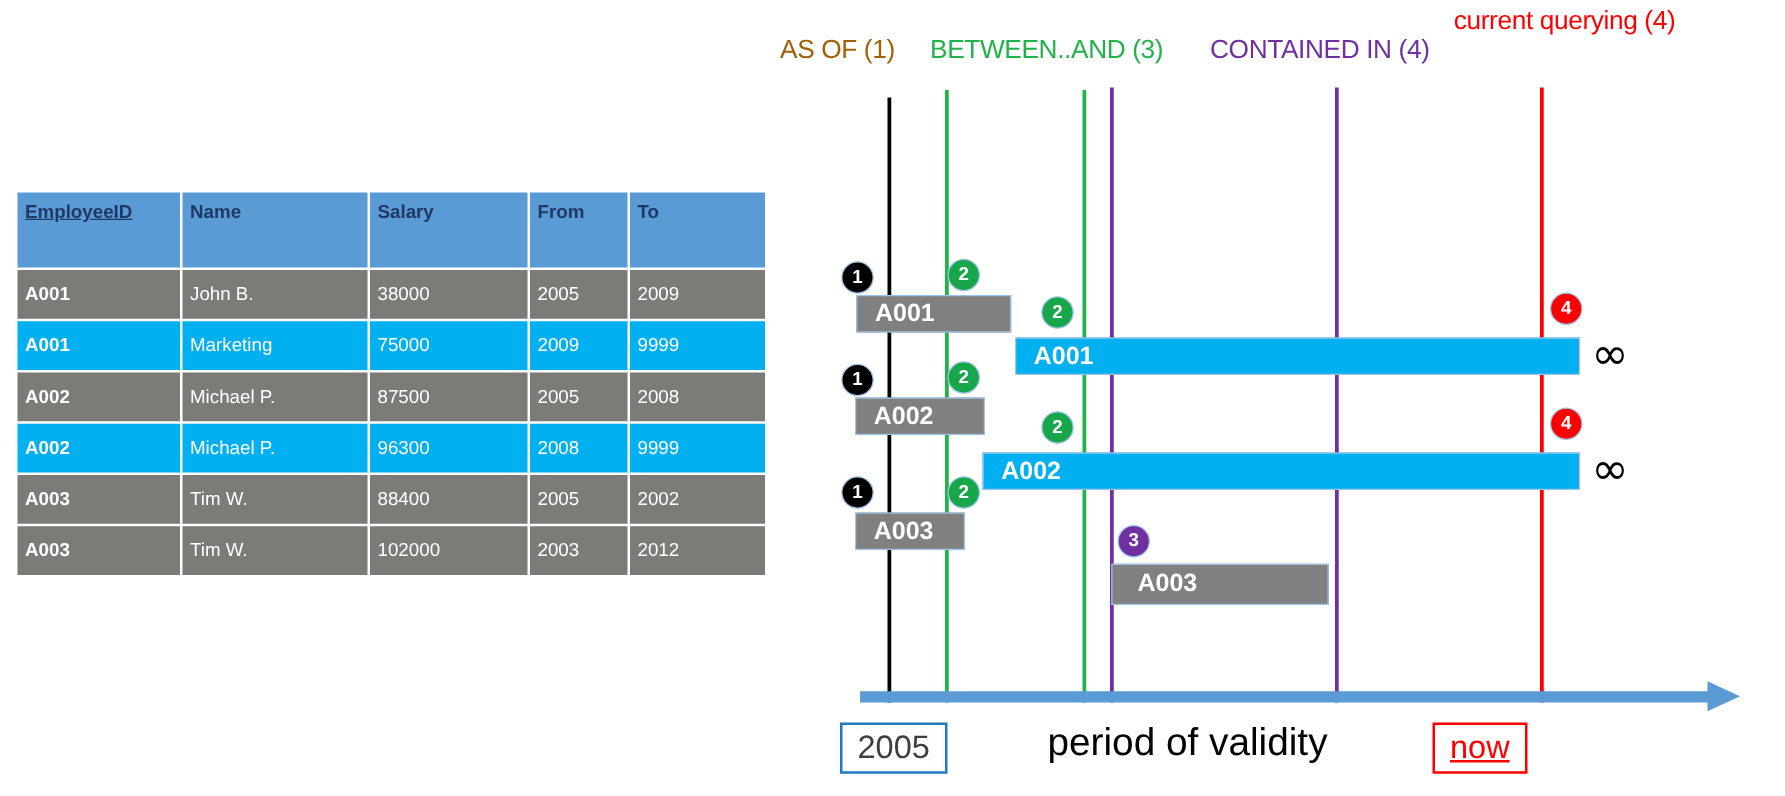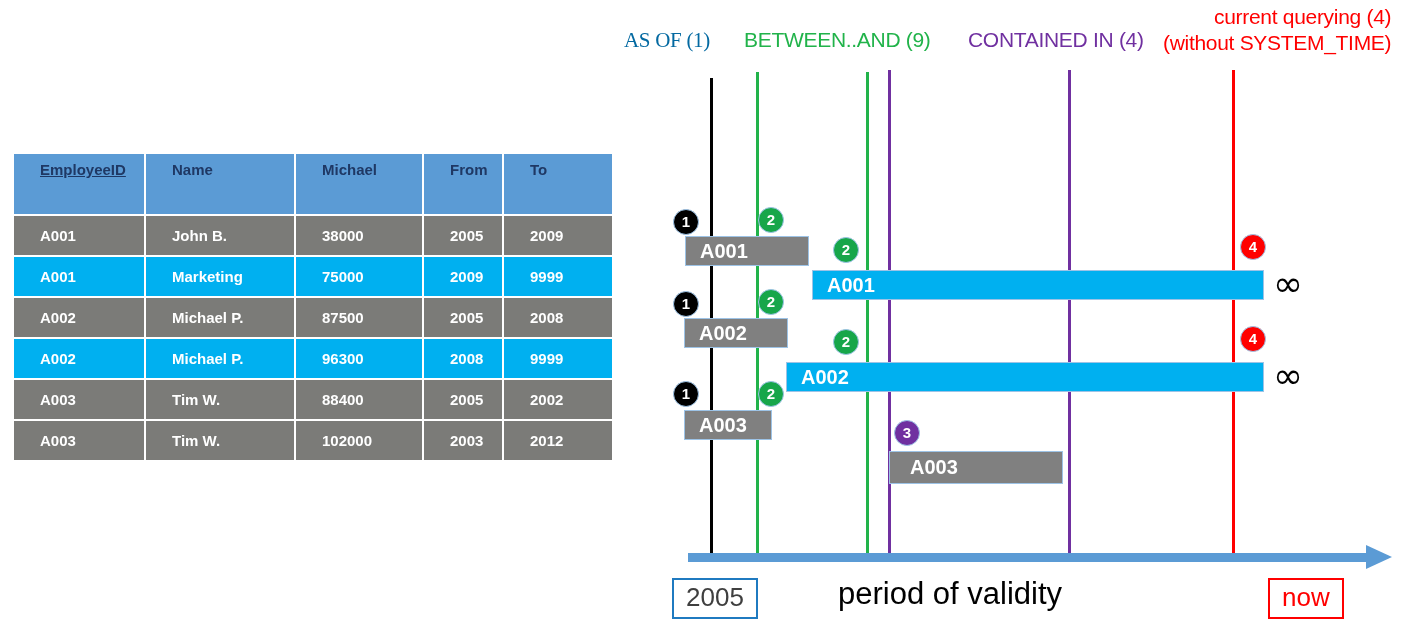--- a/index.html
+++ b/index.html
@@ -19,64 +19,64 @@
   #emp-table {
     position: absolute;
     left: 12px;
     top: 152px;
     width: 592px;
     border-collapse: separate;
     border-spacing: 2px;
     table-layout: fixed;
   }
   #emp-table th, #emp-table td {
-    padding: 7px 26px;
+    padding: 7px 6px;
     font-size: 15px;
     text-align: left;
     vertical-align: middle;
     color: #ffffff;
     font-weight: normal;
     white-space: nowrap;
     overflow: hidden;
   }
   #emp-table thead th {
     background: #5b9bd5;
     color: #1f3864;
     font-weight: bold;
     height: 46px;
     vertical-align: top;
   }
   #emp-table thead th.underlined span { text-decoration: underline; }
   #emp-table tbody tr.gray td { background: #7b7b78; }
   #emp-table tbody tr.cyan td { background: #00b0f0; }
   #emp-table tbody td.idcol { font-weight: bold; }
-  #emp-table tbody td { height: 25px; font-weight: bold; }
+  #emp-table tbody td { height: 25px; }
   .col-id   { width: 130px; }
   .col-name { width: 148px; }
   .col-sal  { width: 126px; }
   .col-from { width: 78px; }
   .col-to   { width: 108px; }
 
   
   #diagram {
     position: absolute;
     left: 0; top: 0;
     width: 1428px; height: 637px;
   }
   .legend {
     position: absolute;
     font-size: 21px;
     font-family: "Liberation Sans", sans-serif;
     white-space: nowrap;
     letter-spacing: -0.3px;
   }
-  #legend-asof      { left: 624px;  top: 28px;  color: #0369a1; font-family: Liberation Serif, serif; }
+  #legend-asof      { left: 624px;  top: 28px;  color: #a16207; }
   #legend-between   { left: 744px;  top: 28px;  color: #21b34a; }
   #legend-contained { left: 968px;  top: 28px;  color: #7030a0; }
-  #legend-current   { left: 1163px; top: 4px;   color: #ff0000; line-height: 26px; text-align: right; }
+  #legend-current   { left: 1163px; top: 4px;   color: #ff0000; line-height: 26px; }
 
   .vline {
     position: absolute;
     width: 3px;
   }
 
   .bar {
     position: absolute;
     height: 30px;
     border: 1px solid #9dc3e6;
@@ -133,21 +133,21 @@
   }
 
   .axis-box {
     position: absolute;
     font-size: 26px;
     padding: 2px 12px 4px 12px;
     background: #ffffff;
     white-space: nowrap;
   }
   #box-2005 { left: 672px; top: 578px; border: 2px solid #1f7ac0; color: #3f3f3f; }
-  #box-now  { left: 1268px; top: 578px; border: 2px solid #ff0000; color: #ff0000; }
+  #box-now  { left: 1146px; top: 578px; border: 2px solid #ff0000; color: #ff0000; text-decoration: underline; }
 
   #axis-caption {
     position: absolute;
     left: 838px; top: 576px;
     font-size: 31px;
     color: #000000;
     white-space: nowrap;
   }
 </style>
 </head>
@@ -158,21 +158,21 @@
     <col class="col-id">
       <col class="col-name">
       <col class="col-sal">
       <col class="col-from">
       <col class="col-to">
   </colgroup>
   <thead>
     <tr>
       <th class="underlined"><span>EmployeeID</span></th>
       <th>Name</th>
-      <th>Michael</th>
+      <th>Salary</th>
       <th>From</th>
       <th>To</th>
     </tr>
   </thead>
   <tbody>
     <tr class="gray">
       <td class="idcol">A001</td>
       <td>John  B.</td>
       <td>38000</td>
       <td>2005</td>
@@ -212,25 +212,24 @@
       <td>102000</td>
       <td>2003</td>
       <td>2012</td>
     </tr>
   </tbody>
 </table>
 
 <div id="diagram">
 
   <div class="legend" id="legend-asof">AS OF (1)</div>
-  <div class="legend" id="legend-between">BETWEEN..AND (9)</div>
+  <div class="legend" id="legend-between">BETWEEN..AND (3)</div>
   <div class="legend" id="legend-contained">CONTAINED IN (4)</div>
   <div class="legend" id="legend-current">
     <div>current querying (4)</div>
-    <div>(without SYSTEM_TIME)</div>
   </div>
 
   <div class="vline" style="left:710px; top:78px; height:484px; background:#000000;"></div>
   <div class="vline" style="left:756px; top:72px; height:490px; background:#21b34a;"></div>
   <div class="vline" style="left:866px; top:72px; height:490px; background:#21b34a;"></div>
   <div class="vline" style="left:888px; top:70px; height:492px; background:#7030a0;"></div>
   <div class="vline" style="left:1068px; top:70px; height:492px; background:#7030a0;"></div>
   <div class="vline" style="left:1232px; top:70px; height:492px; background:#ff0000;"></div>
 
   <div class="marker m1" style="left:673px; top:209px;">1</div>

